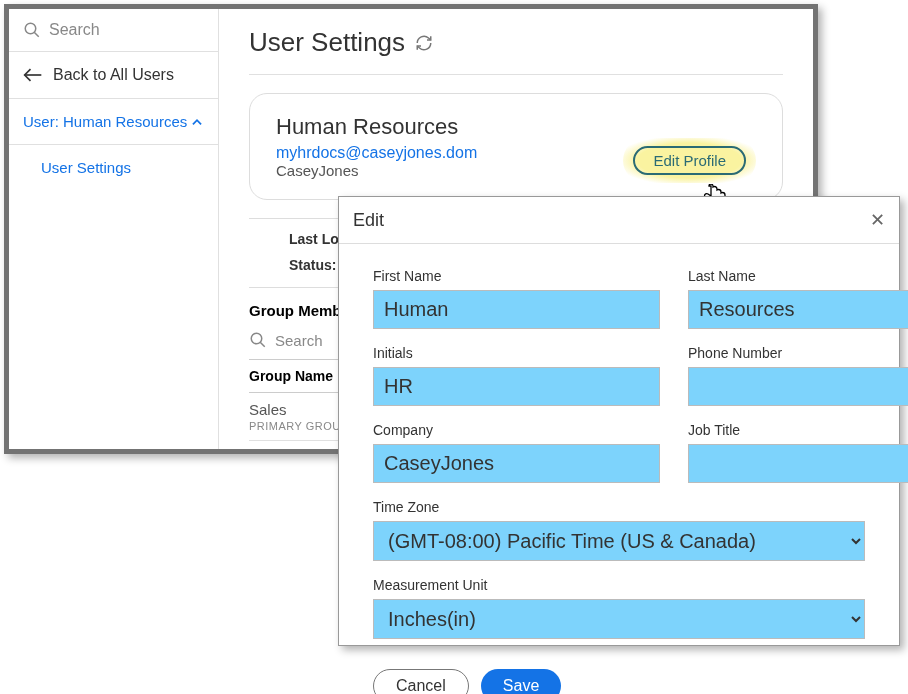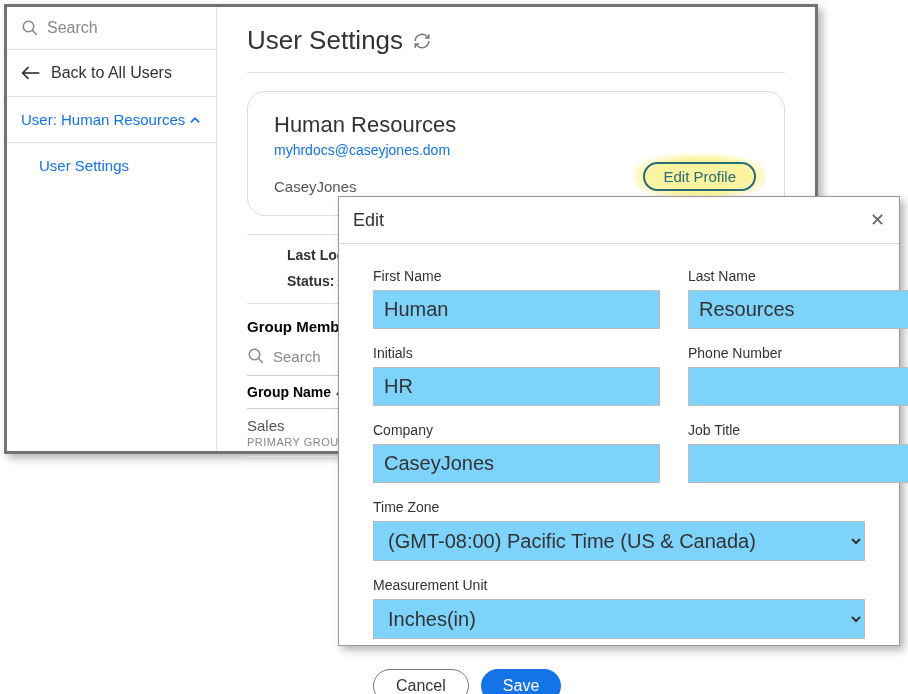--- a/index.html
+++ b/index.html
@@ -1,20 +1,20 @@
 <!DOCTYPE html>
 <html><head>
   <meta charset="utf-8">
   <style>
     * { box-sizing: border-box; margin: 0; padding: 0; }
     body { font-family: -apple-system, BlinkMacSystemFont, 'Segoe UI', Arial, sans-serif; background: #fff; position: relative; width: 908px; height: 694px; }
     
     .main-window {
       position: absolute; top: 4px; left: 4px; width: 814px; height: 450px;
-      background: #fff; border: 3px solid #737373;
+      background: #fff; border: 5px solid #737373;
       box-shadow: 4px 4px 8px rgba(0,0,0,0.3);
     }
     
     .sidebar { position: absolute; top: 0; left: 0; width: 210px; height: 100%; border-right: 1px solid #e0e0e0; }
     
     .search-row { display: flex; align-items: center; padding: 12px 14px; border-bottom: 1px solid #e0e0e0; }
     .search-row svg { margin-right: 8px; }
     .search-placeholder { color: #888; font-size: 16px; }
     
     .back-row { display: flex; align-items: center; padding: 14px 14px; border-bottom: 1px solid #e0e0e0; cursor: pointer; }
@@ -29,25 +29,25 @@
     .content { position: absolute; top: 0; left: 210px; right: 0; padding: 10px 30px; }
     
     .page-header { display: flex; align-items: center; padding: 8px 0 16px 0; border-bottom: 1px solid #e0e0e0; }
     .page-title { font-size: 26px; font-weight: 300; color: #333; margin-right: 10px; }
     
     .profile-card {
       margin-top: 18px; padding: 20px 26px; border: 1px solid #ddd; border-radius: 18px;
       position: relative;
     }
     .profile-name { font-size: 22px; font-weight: 400; color: #333; margin-bottom: 4px; }
-    .profile-email { color: #1473e6; font-size: 14px; margin-bottom: 20px; }
+    .profile-email { color: #1473e6; font-size: 16px; margin-bottom: 0; }
     .profile-company { color: #555; font-size: 15px; }
     
     .edit-profile-btn {
-      position: absolute; right: 18px; bottom: 16px;
+      position: absolute; right: 26px; bottom: 16px;
       background: radial-gradient(ellipse at center, #faf3a0 0%, #faf3a0 55%, rgba(250,243,160,0) 80%);
       padding: 8px 10px; border-radius: 24px;
     }
     .edit-profile-btn-inner {
       border: 2px solid #2b6b74; border-radius: 18px; padding: 4px 18px;
       color: #2b6b74; font-size: 15px; font-weight: 500; cursor: pointer;
     }
     .pointer-hand {
       position: absolute; right: 54px; bottom: -22px; font-size: 28px;
     }

